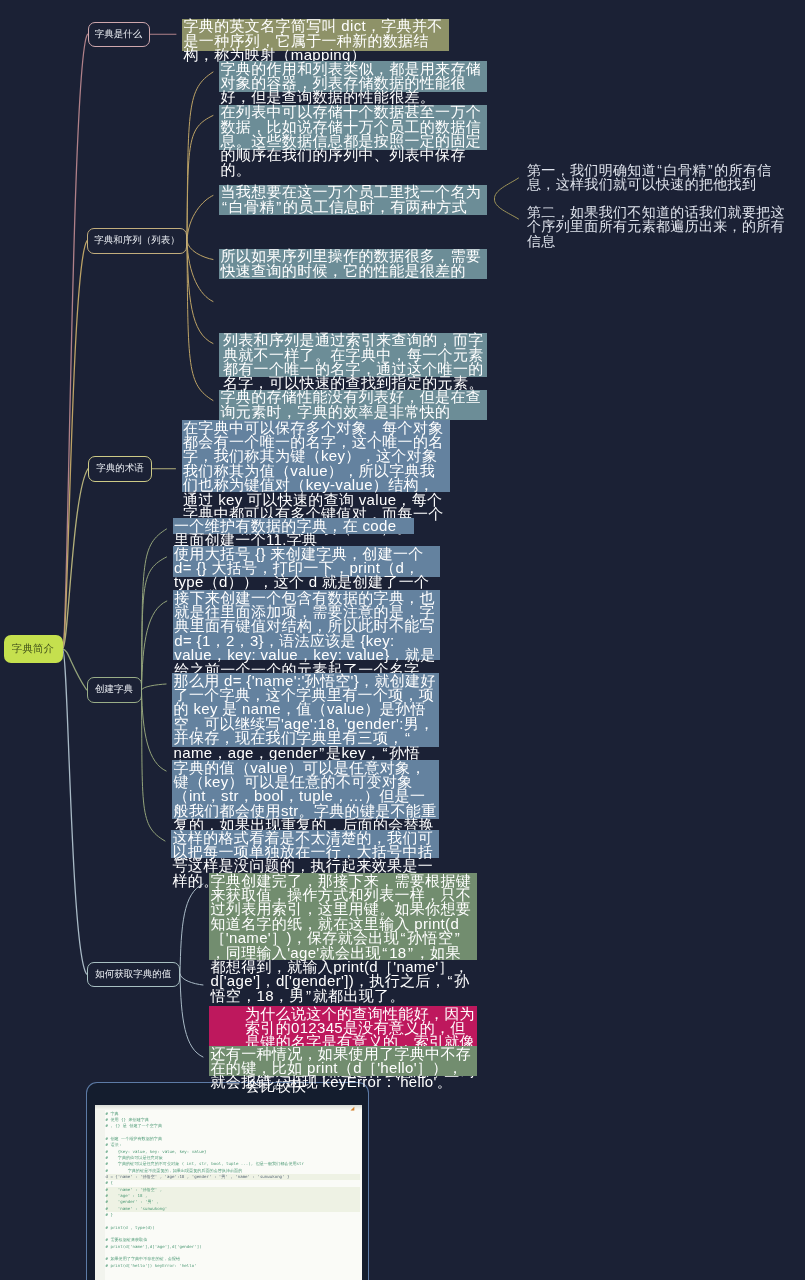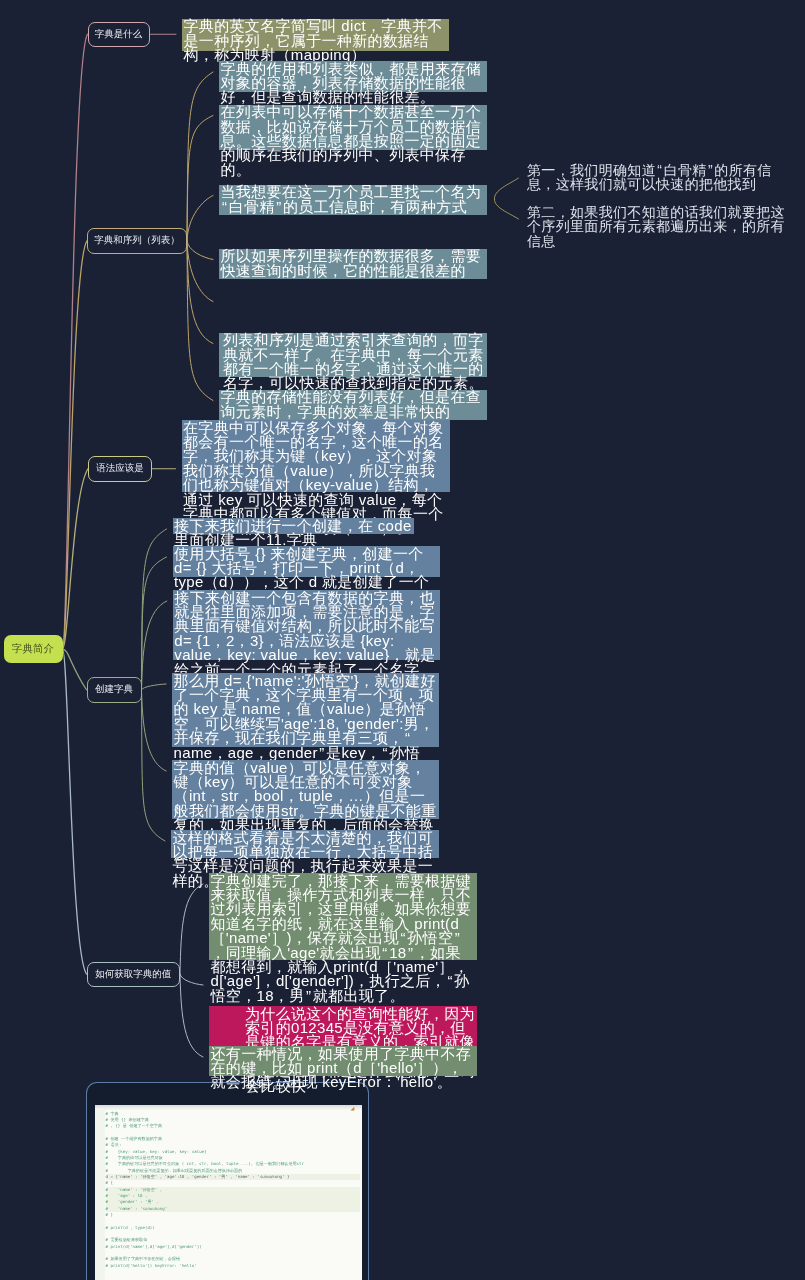--- a/index.html
+++ b/index.html
@@ -95,24 +95,24 @@
 <div class="root" style="left: 3.5px; top: 635px; width: 59px; height: 28px;">字典简介</div>
     <div class="node" style="left: 87.5px; top: 21.5px; width: 62px; height: 25.5px; border-color: rgb(207, 167, 173);">字典是什么</div>
     <div class="leaf" style="left: 182px; top: 18.5px; width: 267px; height: 32.5px; background: rgb(142, 146, 104);">字典的英文名字简写叫 dict，字典并不是一种序列，它属于一种新的数据结构，称为映射（mapping）</div>
     <div class="node" style="left: 87px; top: 228px; width: 100px; height: 25.5px; border-color: rgb(194, 173, 124);">字典和序列（列表）</div>
     <div class="leaf" style="left: 219px; top: 104.5px; width: 268px; height: 45px; background: rgb(108, 141, 151);">在列表中可以存储十个数据甚至一万个数据，比如说存储十万个员工的数据信息。这些数据信息都是按照一定的固定的顺序在我们的序列中、列表中保存的。</div>
     <div class="leaf" style="left: 219px; top: 61px; width: 268px; height: 31px; background: rgb(108, 141, 151);">字典的作用和列表类似，都是用来存储对象的容器，列表存储数据的性能很好，但是查询数据的性能很差。</div>
     <div class="leaf" style="left: 219px; top: 248.5px; width: 268px; height: 30px; background: rgb(108, 141, 151);">所以如果序列里操作的数据很多，需要快速查询的时候，它的性能是很差的</div>
     <div class="leaf" style="left: 219px; top: 184.5px; width: 268px; height: 30px; background: rgb(108, 141, 151);">当我想要在这一万个员工里找一个名为<span class="fw">“</span>白骨精<span class="fw">”</span>的员工信息时，有两种方式</div>
     <div class="leaf" style="left: 219px; top: 332.5px; width: 268px; height: 44px; background: rgb(108, 141, 151); text-align: center;">列表和序列是通过索引来查询的，而字典就不一样了。在字典中，每一个元素都有一个唯一的名字，通过这个唯一的名字，可以快速的查找到指定的元素。</div>
     <div class="leaf" style="left: 219px; top: 389.5px; width: 268px; height: 30px; background: rgb(108, 141, 151);">字典的存储性能没有列表好，但是在查询元素时，字典的效率是非常快的</div>
-    <div class="node" style="left: 88px; top: 456px; width: 64px; height: 25.5px; border-color: rgb(205, 202, 134);">语法应该是</div>
+    <div class="node" style="left: 88px; top: 456px; width: 64px; height: 25.5px; border-color: rgb(205, 202, 134);">字典的术语</div>
     <div class="leaf" style="left: 181.5px; top: 420px; width: 268px; height: 72px; background: rgb(100, 130, 159);">在字典中可以保存多个对象，每个对象都会有一个唯一的名字，这个唯一的名字，我们称其为键（key），这个对象我们称其为值（value），所以字典我们也称为键值对（key-value）结构，通过 key 可以快速的查询 value，每个字典中都可以有多个键值对，而每一个键值对我们称其为一项（item）。</div>
     <div class="node" style="left: 86.5px; top: 677px; width: 55px; height: 25.5px; border-color: rgb(154, 174, 136);">创建字典</div>
-    <div class="leaf" style="left: 172.5px; top: 518px; width: 241px; height: 16px; background: rgb(100, 130, 159);">接下来我们进行一个创建，在 code 里面创建一个11.字典</div>
+    <div class="leaf" style="left: 172.5px; top: 518px; width: 241px; height: 16px; background: rgb(100, 130, 159);">一个维护有数据的字典，在 code 里面创建一个11.字典</div>
     <div class="leaf" style="left: 172.5px; top: 546px; width: 267px; height: 31px; background: rgb(100, 130, 159);">使用大括号 {} 来创建字典，创建一个d= {} 大括号，打印一下，print（d，type（d）），这个 d 就是创建了一个空字典。</div>
     <div class="leaf" style="left: 172.8px; top: 590px; width: 267px; height: 70px; background: rgb(100, 130, 159);">接下来创建一个包含有数据的字典，也就是往里面添加项，需要注意的是，字典里面有键值对结构，所以此时不能写d= {1，2，3}，语法应该是 {key: value，key: value，key: value}，就是给之前一个一个的元素起了一个名字，变成加上 key。</div>
     <div class="leaf" style="left: 172.1px; top: 673px; width: 267px; height: 74px; background: rgb(100, 130, 159);">那么用 d= {'name':'孙悟空'}，就创建好了一个字典，这个字典里有一个项，项的 key 是 name，值（value）是孙悟空，可以继续写'age':18, 'gender':男，并保存，现在我们字典里有三项，<span class="fw">“</span>name，age，gender<span class="fw">”</span>是key，<span class="fw">“</span>孙悟空，18，男<span class="fw">”</span>是 value。</div>
     <div class="leaf" style="left: 172.1px; top: 760px; width: 267px; height: 59px; background: rgb(100, 130, 159);">字典的值（value）可以是任意对象，键（key）可以是任意的不可变对象（int，str，bool，tuple，…）但是一般我们都会使用str。字典的键是不能重复的，如果出现重复的，后面的会替换掉前面的，执行看一下，前面的那个就没有了。</div>
     <div class="leaf" style="left: 171px; top: 830px; width: 268px; height: 28px; background: rgb(100, 130, 159);">这样的格式看着是不太清楚的，我们可以把每一项单独放在一行，大括号中括号这样是没问题的，执行起来效果是一样的。</div>
     <div class="node" style="left: 86.5px; top: 961.5px; width: 93.5px; height: 25px; border-color: rgb(168, 192, 194);">如何获取字典的值</div>
     <div class="leaf" style="left: 209px; top: 873px; width: 268px; height: 87px; background: rgb(114, 141, 111);">字典创建完了，那接下来，需要根据键来获取值，操作方式和列表一样，只不过列表用索引，这里用键。如果你想要知道名字的纸，就在这里输入 print(d［'name'］)，保存就会出现<span class="fw">“</span>孙悟空<span class="fw">”</span>，同理输入'age'就会出现<span class="fw">“</span>18<span class="fw">”</span>，如果都想得到，就输入print(d［'name'］，d['age']，d['gender'])，执行之后，<span class="fw">“</span>孙悟空，18，男<span class="fw">”</span>就都出现了。</div>
     <div class="leaf" style="left: 209px; top: 1006px; width: 268px; height: 59px; background: #be185d; padding-left: 36px;">为什么说这个的查询性能好，因为索引的012345是没有意义的，但是键的名字是有意义的，索引就像一个页码，而<span class="fw">“</span>name<span class="fw">”</span>这种名字可以通过名字知道是什么意思，查询会比较快</div>
     <div class="leaf" style="left: 209px; top: 1046px; width: 268px; height: 30px; background: rgb(114, 141, 111);">还有一种情况，如果使用了字典中不存在的键，比如 print（d［'hello'］），就会报错。出现 keyError：'hello'。</div>
     <div class="plain" style="left: 527px; top: 163px; width: 266px;">第一，我们明确知道<span class="fw">“</span>白骨精<span class="fw">”</span>的所有信息，这样我们就可以快速的把他找到</div>

